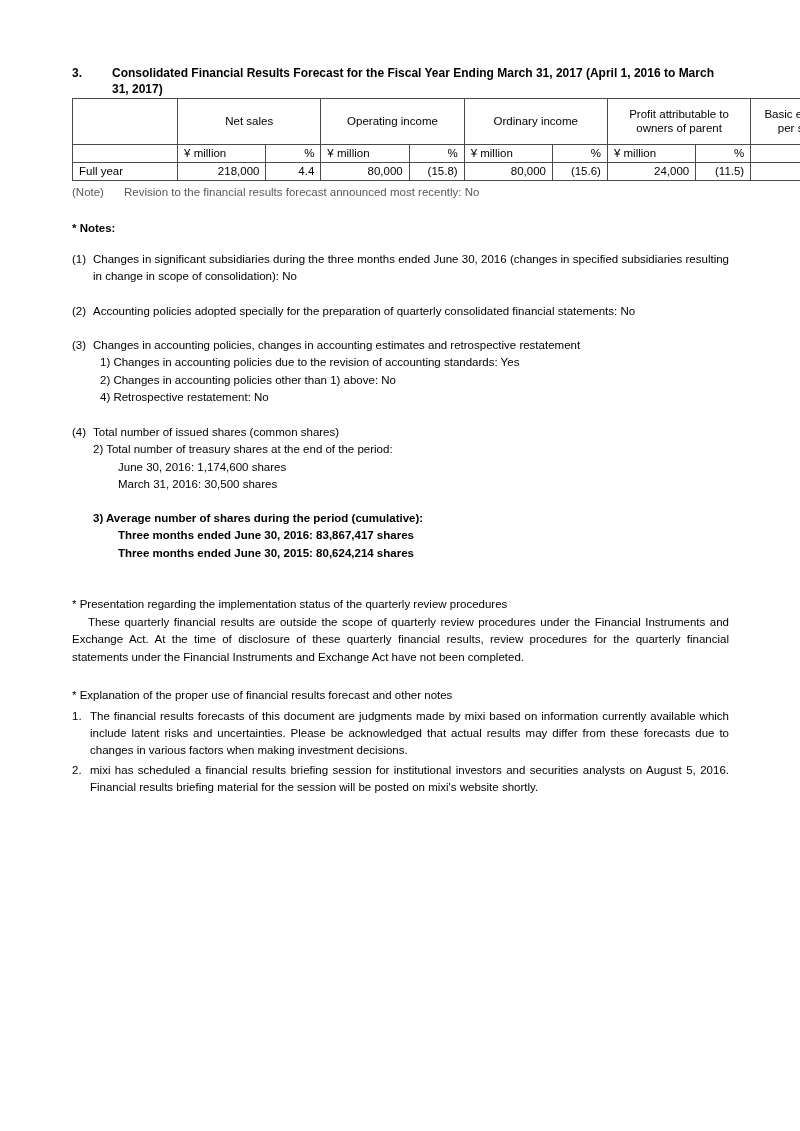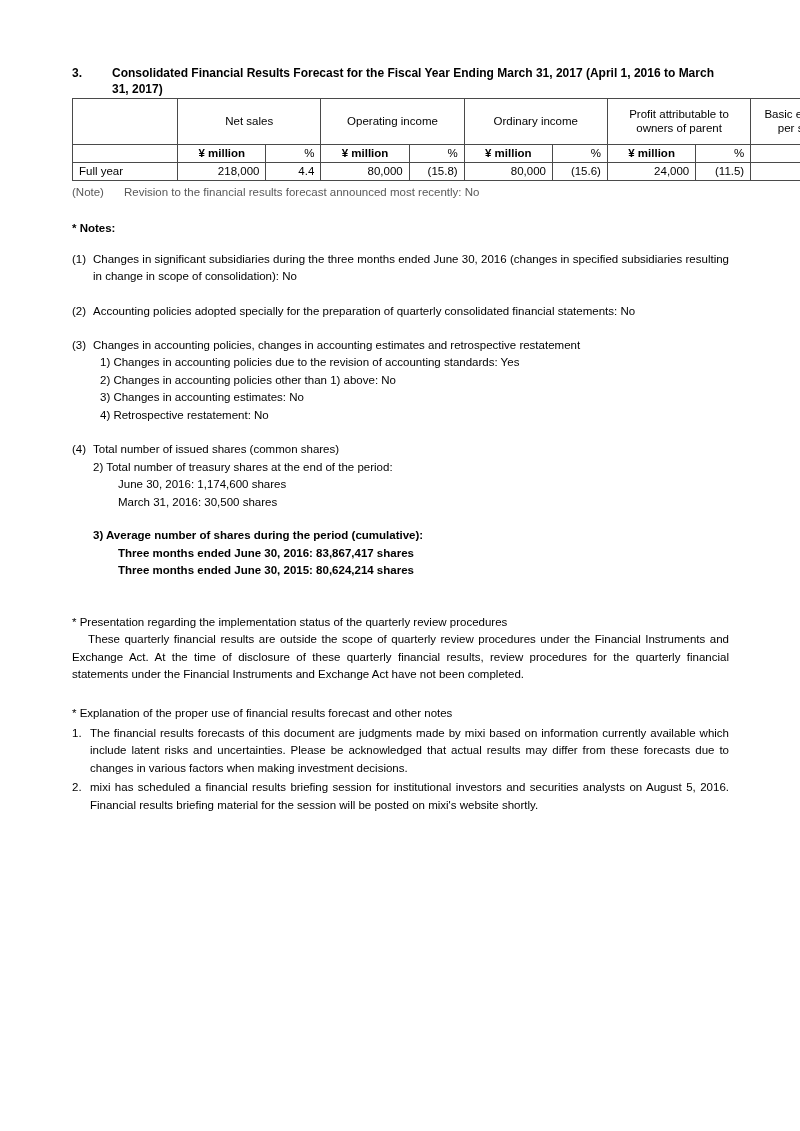--- a/index.html
+++ b/index.html
@@ -33,21 +33,21 @@
     line-height: 1.25;
     overflow: hidden;
   }
   .c-label { width: 88px; }
   .c-m { width: 74px; }
   .c-p { width: 46px; }
   .c-eps { width: 86px; }
   .forecast tr.grp th { text-align: center; height: 46px; vertical-align: middle; padding: 2px 4px; }
   .forecast th.eps-head { padding: 2px 11px; }
   .forecast tr.units th { height: 18px; }
-  .forecast th.u-m { text-align: center; font-weight: bold; }
+  .forecast th.u-m { text-align: left; }
   .forecast th.u-p { text-align: right; }
   .forecast tbody tr { height: 18px; }
   .forecast td.rlabel { text-align: left; }
   .forecast td.num { text-align: right; }
 
   
   .tbl-note { display: flex; color: #595959; margin-top: 3px; }
   .tbl-note .lbl { flex: 0 0 52px; }
   .tbl-note .txt { flex: 1; }
 
@@ -151,21 +151,20 @@
     <span class="n-num">(2)</span>
     <span class="n-body">Accounting policies adopted specially for the preparation of quarterly consolidated financial statements: No</span>
   </div>
 
   <div class="n-item gap-lg">
     <span class="n-num">(3)</span>
     <span class="n-body">
       <div>Changes in accounting policies, changes in accounting estimates and retrospective restatement</div>
       <div class="n-sub">1) Changes in accounting policies due to the revision of accounting standards: Yes</div>
       <div class="n-sub">2) Changes in accounting policies other than 1) above: No</div>
-      <div class="n-sub">3) Changes in accounting estimates: No</div>
       <div class="n-sub">4) Retrospective restatement: No</div>
     </span>
   </div>
 
   <div class="n-item gap-lg">
     <span class="n-num">(4)</span>
     <span class="n-body">
       <div>Total number of issued shares (common shares)</div>
       <div class="n-group">
         <div>2) Total number of treasury shares at the end of the period:</div>

